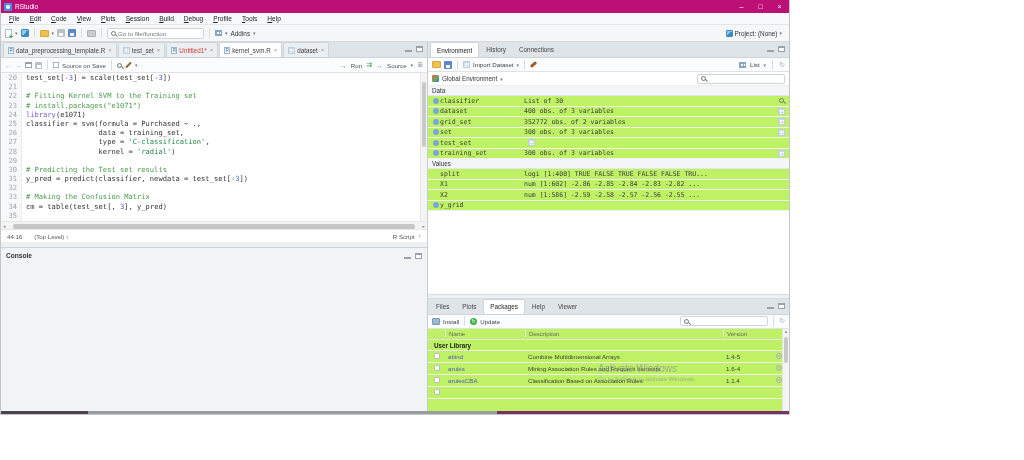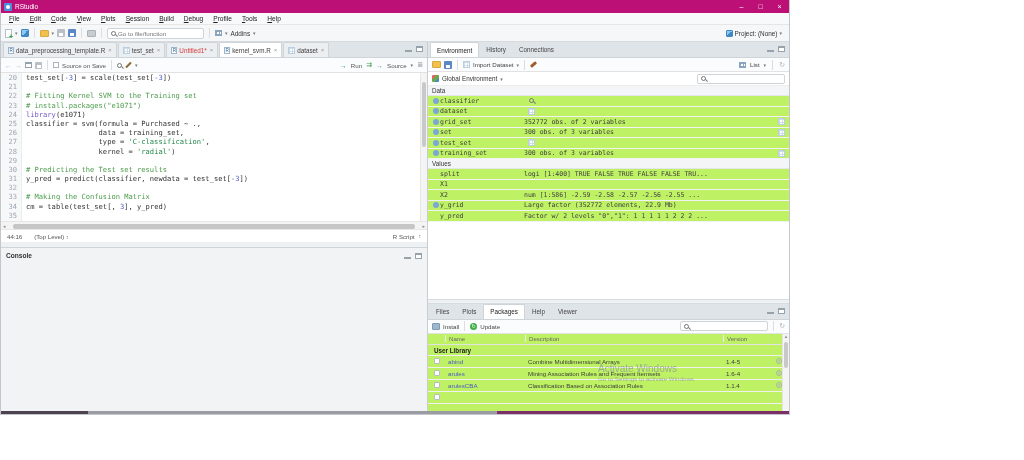--- a/index.html
+++ b/index.html
@@ -298,29 +298,31 @@
           <input style="">
         </span>
       </div>
       <div class="envlist" id="envlist">
           <div class="esec">Data</div>
           <div class="erow">
             <span class="eri">
               <span class="bdot"></span>
             </span>
             <span class="ern">classifier</span>
+            <span class="erv">List of 30</span>
             <span class="err">
               <span class="magico"></span>
             </span>
           </div>
           <div class="erow">
             <span class="eri">
               <span class="bdot"></span>
             </span>
             <span class="ern">dataset</span>
+            <span class="erv">400 obs. of 3 variables</span>
             <span class="err">
               <span class="fic-t"></span>
             </span>
           </div>
           <div class="erow">
             <span class="eri">
               <span class="bdot"></span>
             </span>
             <span class="ern">grid_set</span>
             <span class="erv">352772 obs. of 2 variables</span>
@@ -360,40 +362,34 @@
           <div class="esec">Values</div>
           <div class="erow">
             <span class="eri"></span>
             <span class="ern">split</span>
             <span class="erv">logi [1:400] TRUE FALSE TRUE FALSE FALSE TRU...</span>
             <span class="err"></span>
           </div>
           <div class="erow">
             <span class="eri"></span>
             <span class="ern">X1</span>
+            <span class="erv">num [1:602] -2.86 -2.85 -2.84 -2.83 -2.82 ...</span>
             <span class="err"></span>
           </div>
           <div class="erow">
             <span class="eri"></span>
             <span class="ern">X2</span>
             <span class="erv">num [1:586] -2.59 -2.58 -2.57 -2.56 -2.55 ...</span>
             <span class="err"></span>
           </div>
           <div class="erow">
             <span class="eri">
               <span class="bdot"></span>
             </span>
             <span class="ern">y_grid</span>
-            <span class="erv">Large factor (352772 elements, 22.9 Mb)</span>
-            <span class="err"></span>
-          </div>
-          <div class="erow">
-            <span class="eri"></span>
-            <span class="ern">y_pred</span>
-            <span class="erv">Factor w/ 2 levels "0","1": 1 1 1 1 1 2 2 2 ...</span>
             <span class="err"></span>
           </div>
         </div>
       <div class="envfill"></div>
       <div class="vsplit"></div>
 
       <div class="ptabs" id="files-tabs">
         <div class="ptab">Files</div>
           <div class="ptab">Plots</div>
           <div class="ptab active">Packages</div>

